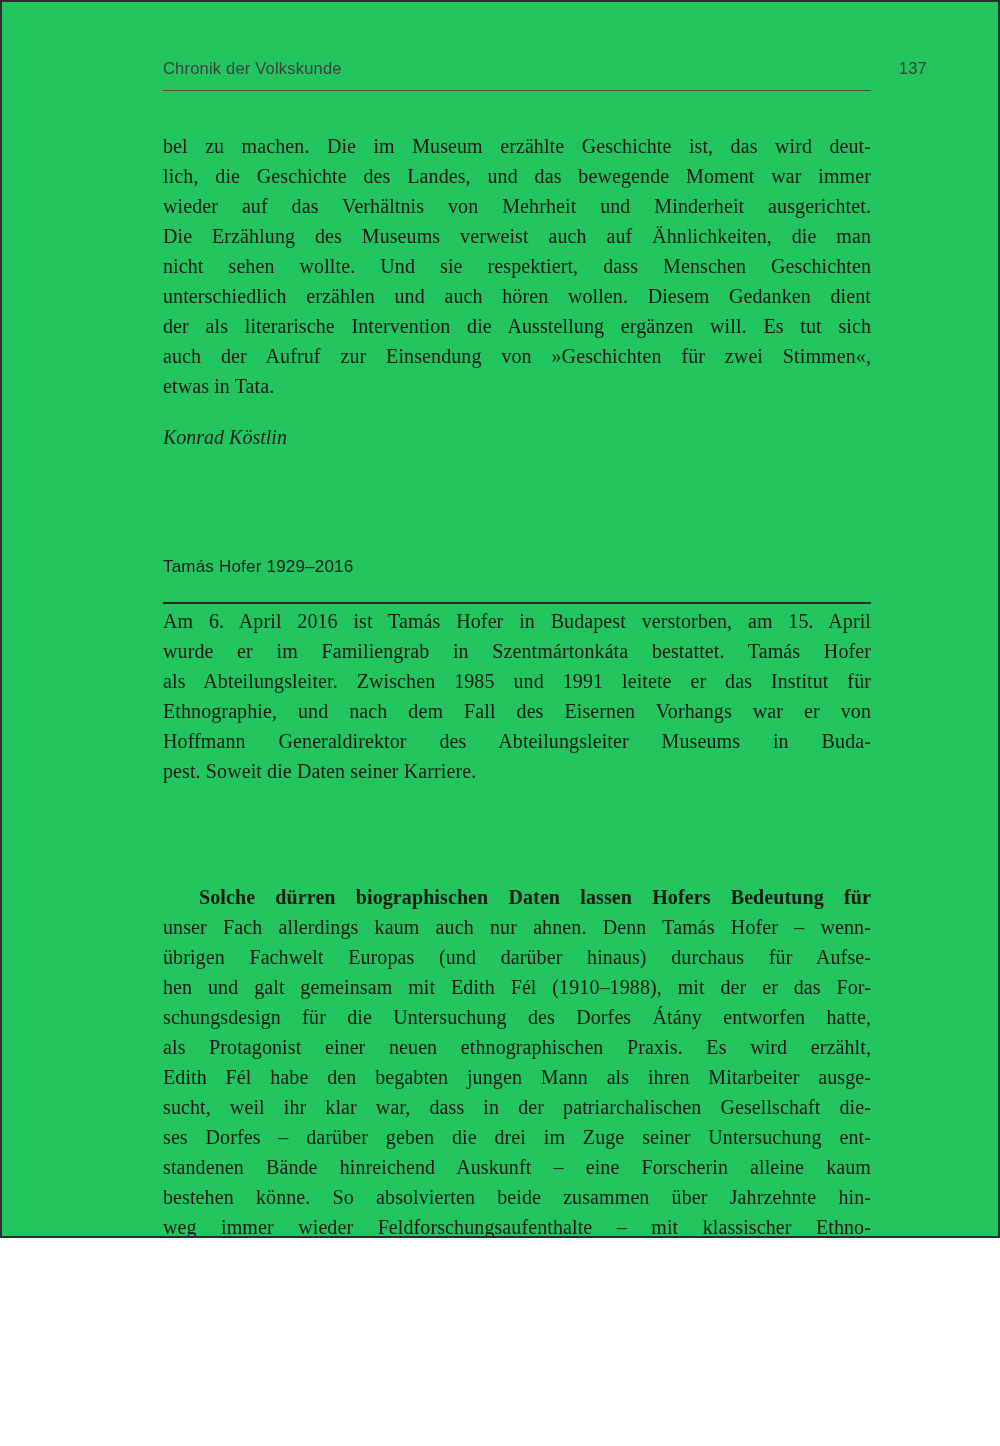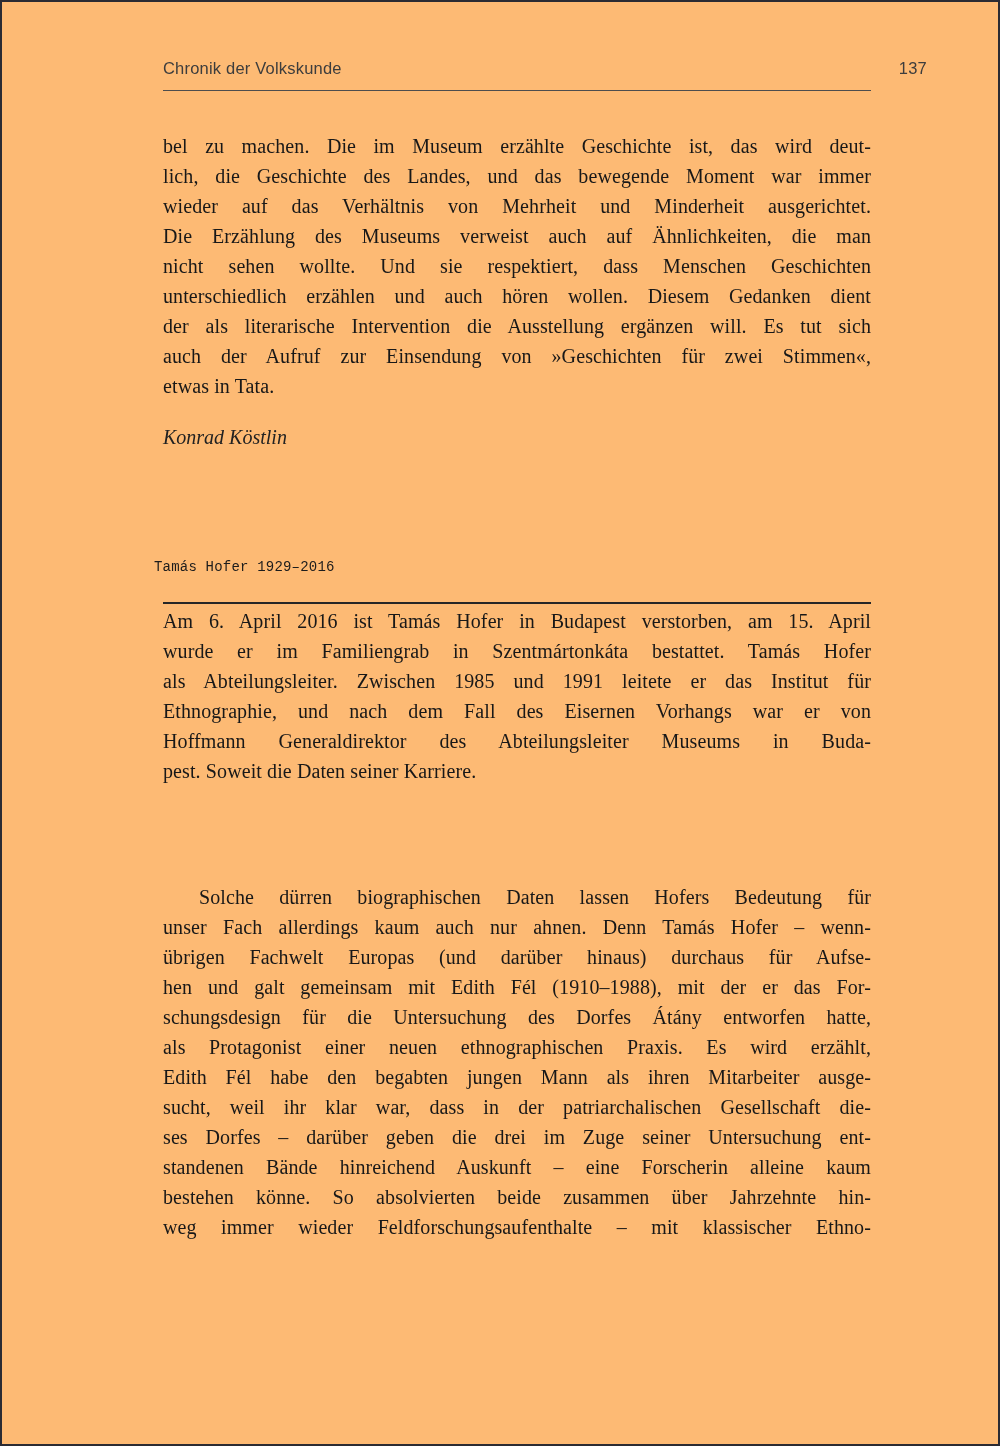--- a/index.html
+++ b/index.html
@@ -1,21 +1,21 @@
 <!DOCTYPE html>
 <html><head>
 <meta charset="utf-8">
 <style>
   html, body { margin: 0; padding: 0; background: #ffffff; }
   .page {
     position: relative;
     width: 1000px;
-    height: 1446px;
+    height: 1238px;
     box-sizing: border-box;
-    background: #fdba74;
+    background: #22c55e;
     border: 2px solid #2b2b33;
     overflow: hidden;
     font-family: "Liberation Serif", "DejaVu Serif", serif;
     color: #181818;
   }
   
   .running-header {
     position: absolute;
     left: 161px;
     top: 56px;
@@ -48,36 +48,36 @@
     font-variant-numeric: oldstyle-nums;
   }
   .line {
     text-align: justify;
     text-align-last: justify;
     white-space: normal;
     overflow: hidden;
     height: 30px;
   }
   .para.short-last .line:last-child { text-align-last: left; }
-  .para.indent-first .line:first-child { text-indent: 36px; }
+  .para.indent-first .line:first-child { text-indent: 36px; font-weight: bold; }
   .signature {
     position: absolute;
     left: 161px;
     top: 420px;
     font-style: italic;
     font-size: 20px;
     line-height: 30px;
     color: #222222;
   }
   .section-heading {
     position: absolute;
-    left: 152px;
+    left: 161px;
     top: 553px;
-    font-family: Liberation Mono, monospace;
-    font-size: 14px;
+    font-family: Liberation Sans, sans-serif;
+    font-size: 17px;
     line-height: 24px;
     color: #1c1c1c;
     letter-spacing: 0.2px;
   }
   .heading-rule {
     position: absolute;
     left: 161px;
     top: 600px;
     width: 708px;
     height: 0;

